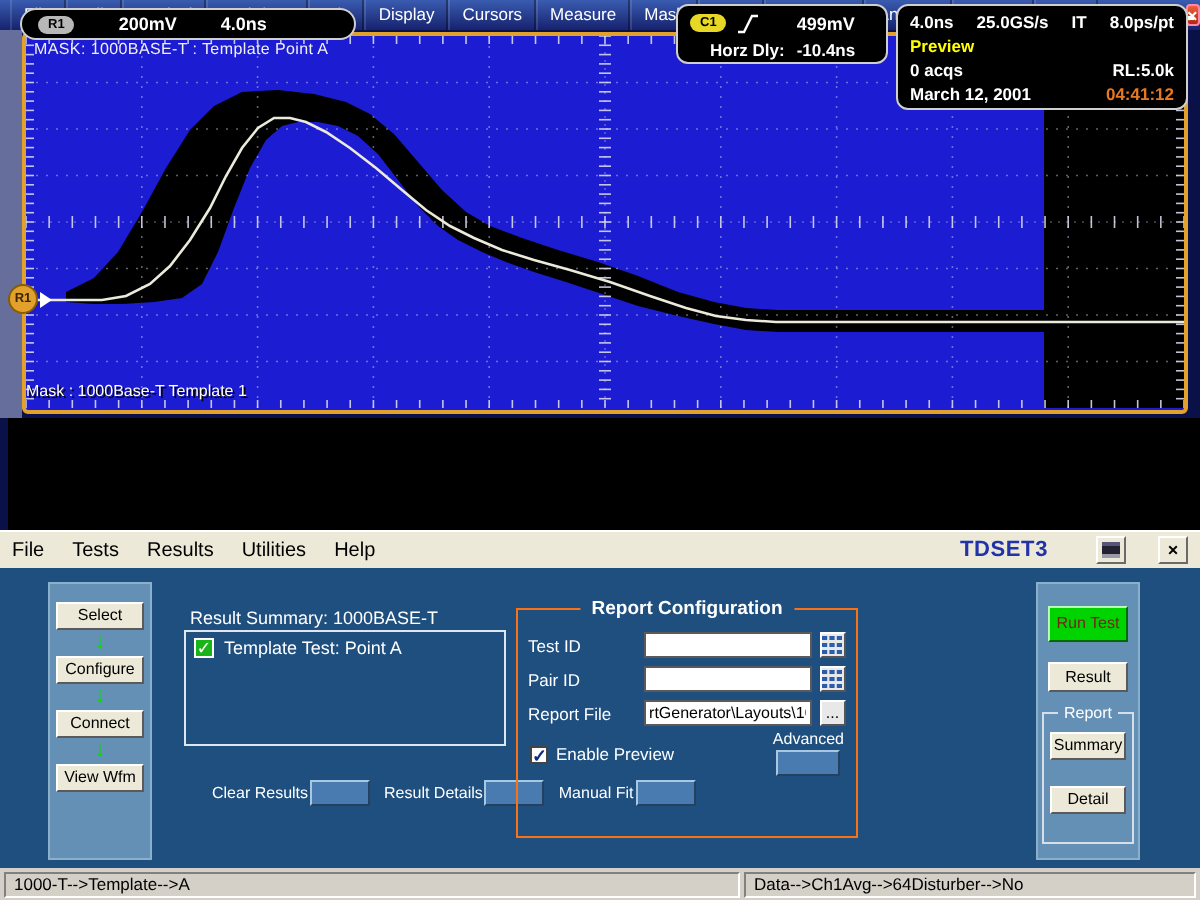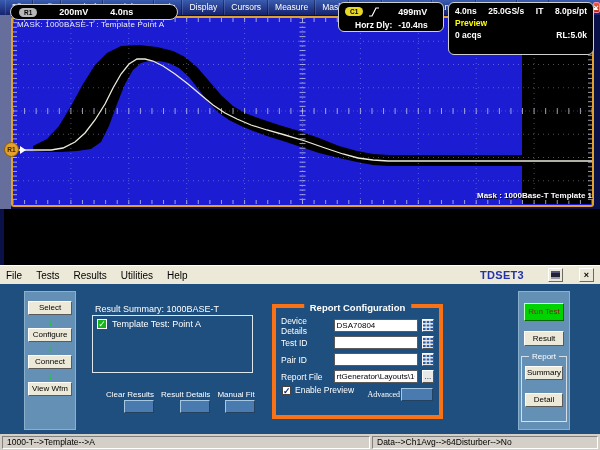--- a/index.html
+++ b/index.html
@@ -22,22 +22,22 @@
   .btn-close { background:linear-gradient(#f06038,#b02810); border:1px solid #f8a; color:#fff;
     font-size:9px; line-height:10px; font-weight:bold; }
 
   .slate-strip { position:absolute; left:0; top:15px; width:11px; height:194px; background:#666f9c; }
   .readout-area { position:absolute; left:4px; top:209px; width:596px; height:56px; background:#000; }
 
   .graticule { position:absolute; left:11px; top:16px; width:583px; height:191px;
     border:2px solid #e2a12c; border-radius:3px; background:#1c1cd2; }
   .graticule svg { position:absolute; left:0; top:0; }
   .mask-title { position:absolute; left:4px; top:2px; color:#f0f0f0; font-size:8px; letter-spacing:.2px; }
-  .mask-footer { position:absolute; bottom:5px; left:0; width:100%; text-align:right; color:#fff;
-    font-size:8px; font-weight:bold; text-shadow:1px 1px 0 #000; }
+  .mask-footer { position:absolute; bottom:5px; left:0; width:100%; text-align:left; color:#fff;
+    font-size:8px; font-weight:normal; text-shadow:1px 1px 0 #000; }
   .ref-marker { position:absolute; left:-9px; top:124px; width:15px; height:15px; background:#e2a12c;
     border:1px solid #8a5c00; border-radius:50%; color:#3a2600; font-size:6.5px; font-weight:bold;
     text-align:center; line-height:13px; z-index:3; }
   .ref-arrow { position:absolute; left:7px; top:128px; width:0; height:0; z-index:4;
     border-left:6px solid #fff; border-top:4px solid transparent; border-bottom:4px solid transparent; }
 
   .readout-box { position:absolute; background:#000; border:1px solid #cfcfcf; color:#fff; }
   .box-r1 { left:10px; top:4px; width:168px; height:16px; border-radius:8px;
     display:flex; align-items:center; gap:9px; padding:0 8px; }
   .box-trig { left:338px; top:2px; width:106px; height:30px; border-radius:6px; padding:2px 6px; }
@@ -79,43 +79,43 @@
 
   .rs-label { position:absolute; left:95px; top:20px; color:#fff; font-size:9px; }
   .rs-box { position:absolute; left:92px; top:31px; width:161px; height:58px;
     border:1px solid #dfe7ee; padding:3px 4px; }
   .rs-item { display:flex; align-items:center; gap:5px; }
   .chk-green { width:10px; height:10px; background:#18b418; border:1px solid #fff; color:#fff;
     font-size:9px; line-height:9px; text-align:center; }
   .rs-item-text { color:#fff; font-size:9px; }
 
   .rs-actions { position:absolute; left:106px; top:106px; width:156px; display:flex; gap:7px; }
-  .action-col { display:flex; flex-direction:column; align-items:flex-end; gap:1px; }
+  .action-col { display:flex; flex-direction:row; align-items:center; gap:1px; }
   .action-label { color:#fff; font-size:8px; white-space:nowrap; }
   .btn-blue { background:#4a7bb0; border:1px solid; border-color:#a6c8e2 #24425f #24425f #a6c8e2; }
   .action-btn { width:30px; height:13px; }
 
-  .rc-group { position:absolute; left:272px; top:20px; width:171px; height:115px;
-    border:4px solid #f97316; }
+  .rc-group { position:absolute; left:258px; top:20px; width:171px; height:115px;
+    border:1px solid #f97316; }
   .rc-title { position:absolute; top:-6px; left:50%; transform:translateX(-50%); background:#1e4f7f;
     padding:0 6px; color:#fff; font-weight:bold; font-size:9.5px; white-space:nowrap; }
   .rc-rows { padding:11px 5px 0 5px; display:flex; flex-direction:column; gap:4px; }
   .rc-row { display:flex; align-items:center; gap:4px; height:13px; }
   .rc-label { width:56px; color:#fff; font-size:8.5px; }
   .rc-input { width:84px; height:13px; background:#fff; border:1px solid #5a5a5a; font-size:8px;
     padding:0 2px; color:#000; font-family:"Liberation Sans",sans-serif; }
   .kb-btn { width:14px; height:13px; background:#e8e8e8; border:1px solid; border-color:#fff #555 #555 #fff;
     display:flex; align-items:center; justify-content:center; }
   .browse-btn { width:14px; height:13px; line-height:9px; font-size:8px; }
   .rc-bottom { display:flex; justify-content:space-between; align-items:flex-end; padding:2px 6px 0 6px; }
   .chk-white { width:9px; height:9px; background:#fff; border:1px solid #444; color:#102a80;
     font-size:9px; line-height:8px; text-align:center; font-weight:bold; }
   .ep-row { display:flex; align-items:center; gap:4px; margin-bottom:6px; }
   .ep-text { color:#fff; font-size:8.5px; }
-  .adv-col { display:flex; flex-direction:row; align-items:center; gap:1px;font-family:Liberation Serif, serif; }
+  .adv-col { display:flex; flex-direction:column; align-items:center; gap:1px; }
   .adv-btn { width:32px; height:13px; }
 
   .run-btn { margin-top:11px; width:40px; height:18px; background:#00d400;
     border:1px solid; border-color:#b8ffb8 #006a00 #006a00 #b8ffb8;
     color:#7c1c1c; font-weight:normal; font-size:8px; line-height:16px; text-align:center; }
   .result-btn { margin-top:10px; width:40px; height:15px; line-height:13px; }
   .report-group { position:relative; margin-top:10px; width:46px; height:66px; border:1px solid #d6dee8; }
   .report-title { position:absolute; top:-5px; left:50%; transform:translateX(-50%); background:#6590b5;
     padding:0 3px; color:#fff; font-size:8px; }
   .report-group .btn3d { display:block; margin:0 auto; width:38px; height:14px; line-height:12px; }
@@ -491,20 +491,24 @@
         <span class="ro-small">IT</span>
         <span class="ro-small">8.0ps/pt</span>
       </div>
       <div class="ro-row-sb">
         <span class="ro-small preview-txt">Preview</span>
       </div>
       <div class="ro-row-sb">
         <span class="ro-small">0 acqs</span>
         <span class="ro-small">RL:5.0k</span>
       </div>
+      <div class="ro-row-sb">
+        <span class="ro-small">March 12, 2001</span>
+        <span class="ro-small clock-txt">04:41:12</span>
+      </div>
     </div>
   </div>
 
   <div class="app-menubar">
     <span class="app-menu-item">File</span>
     <span class="app-menu-item">Tests</span>
     <span class="app-menu-item">Results</span>
     <span class="app-menu-item">Utilities</span>
     <span class="app-menu-item">Help</span>
     <span class="app-title">TDSET3</span>
@@ -545,39 +549,20 @@
       </div>
       <div class="action-col">
         <span class="action-label">Manual Fit</span>
         <div class="btn-blue action-btn"></div>
       </div>
     </div>
 
     <div class="rc-group">
       <div class="rc-title">Report Configuration</div>
       <div class="rc-rows">
-        <div class="rc-row">
-          <span class="rc-label">Device Details</span>
-          <input class="rc-input" value="DSA70804" style="">
-          <span class="kb-btn">
-            <svg width="10" height="9" viewBox="0 0 10 9">
-                <g fill="#2a5caa">
-                  <rect x="0" y="0" width="2.6" height="2"></rect>
-                  <rect x="3.7" y="0" width="2.6" height="2"></rect>
-                  <rect x="7.4" y="0" width="2.6" height="2"></rect>
-                  <rect x="0" y="3.5" width="2.6" height="2"></rect>
-                  <rect x="3.7" y="3.5" width="2.6" height="2"></rect>
-                  <rect x="7.4" y="3.5" width="2.6" height="2"></rect>
-                  <rect x="0" y="7" width="2.6" height="2"></rect>
-                  <rect x="3.7" y="7" width="2.6" height="2"></rect>
-                  <rect x="7.4" y="7" width="2.6" height="2"></rect>
-                </g>
-              </svg>
-          </span>
-        </div>
         <div class="rc-row">
           <span class="rc-label">Test ID</span>
           <input class="rc-input" value="" style="">
           <span class="kb-btn">
             <svg width="10" height="9" viewBox="0 0 10 9">
                 <g fill="#2a5caa">
                   <rect x="0" y="0" width="2.6" height="2"></rect>
                   <rect x="3.7" y="0" width="2.6" height="2"></rect>
                   <rect x="7.4" y="0" width="2.6" height="2"></rect>
                   <rect x="0" y="3.5" width="2.6" height="2"></rect>

